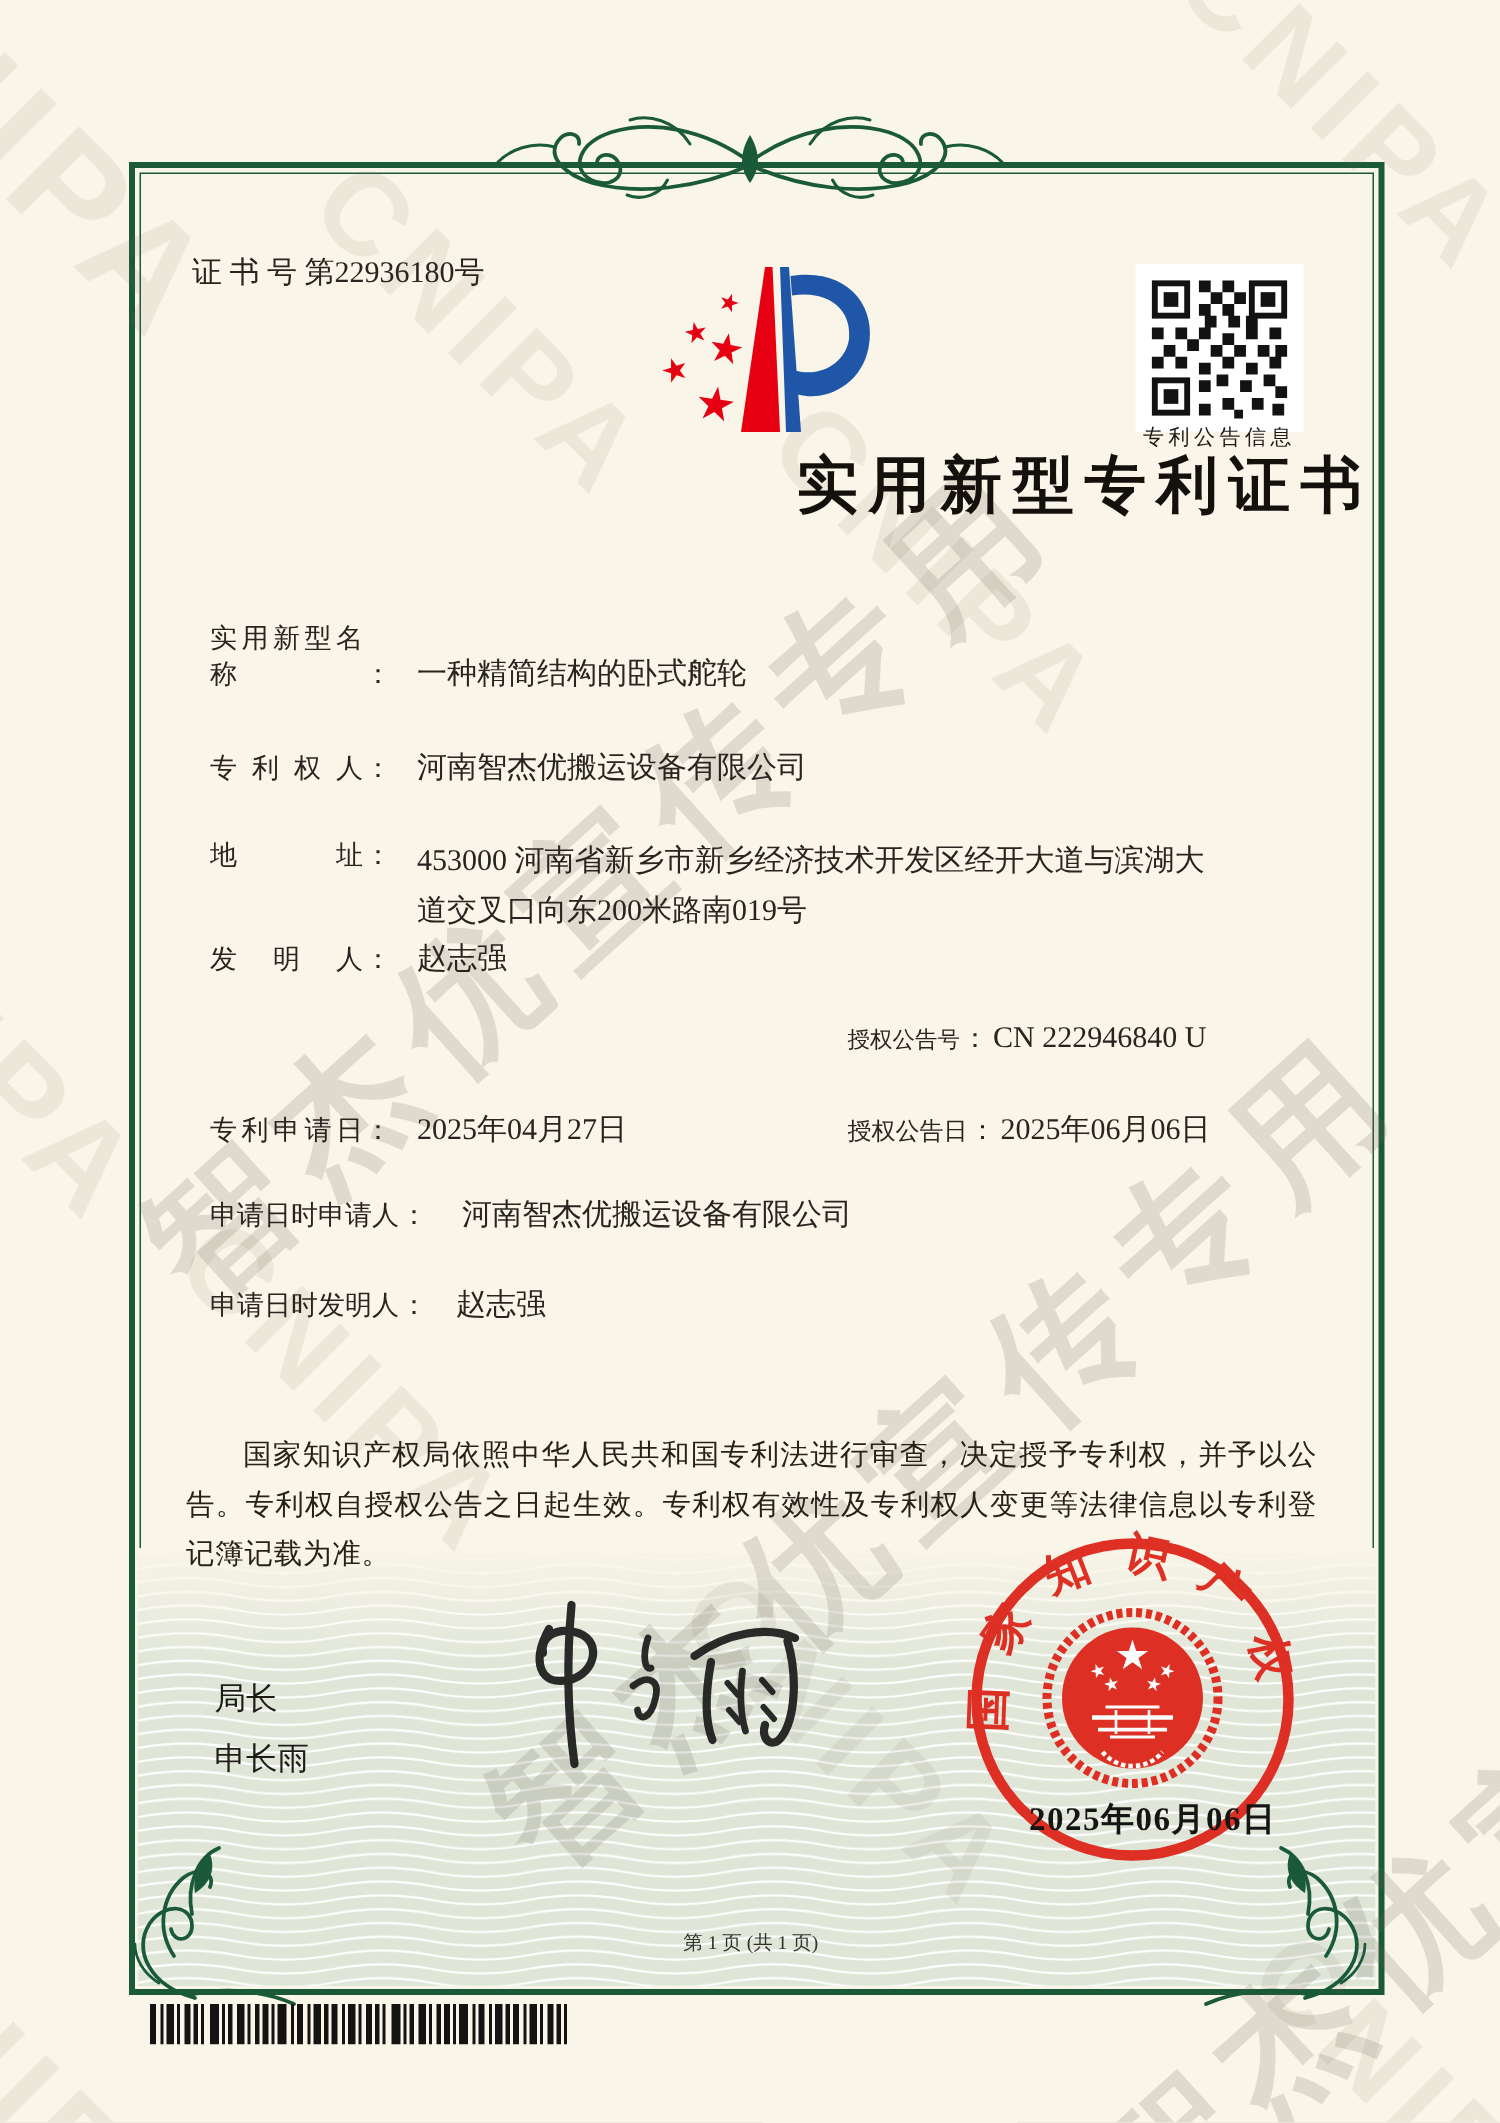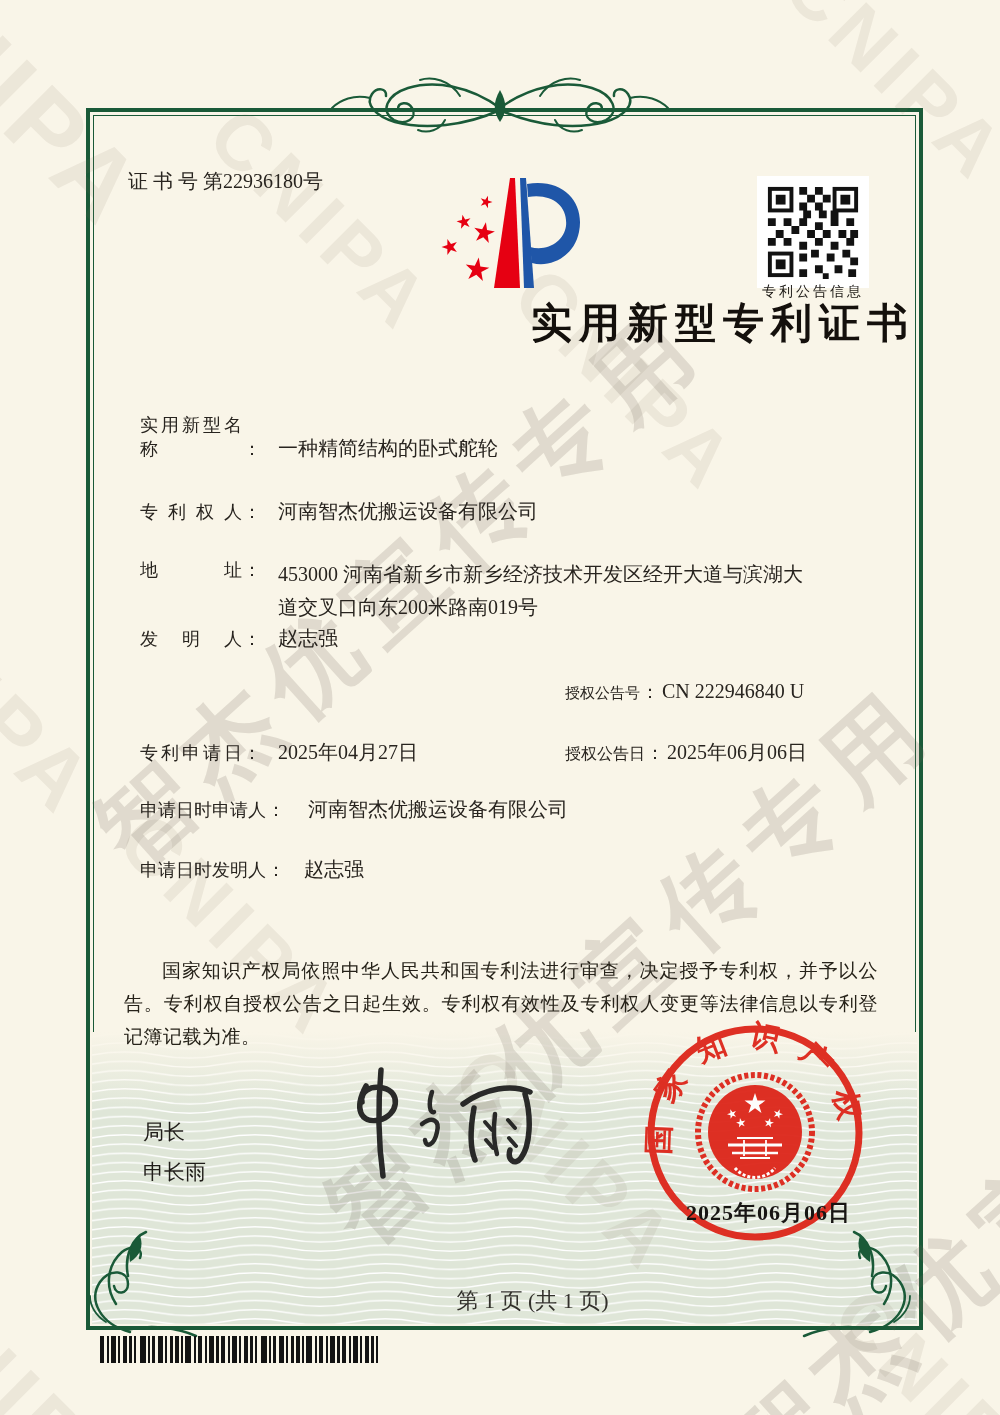--- a/index.html
+++ b/index.html
@@ -35,21 +35,21 @@
   .gap{margin-left:14px;}
   
   .statement{position:absolute;left:124px;top:954px;width:754px;font-size:19px;line-height:33px;
     text-indent:2em;text-align:justify;letter-spacing:.5px;color:#262219;z-index:3;}
   
   .duty{position:absolute;left:143px;font-size:21px;font-family:"Liberation Sans","DejaVu Sans",sans-serif;color:#1f1c18;z-index:3;}
   .sig{position:absolute;left:280px;top:1058px;z-index:4;}
   .seal{position:absolute;left:640px;top:1018px;z-index:4;opacity:.94;}
   .seal-date{position:absolute;left:686px;top:1198px;font-size:22px;font-weight:bold;color:#171513;z-index:5;letter-spacing:1px;}
   
-  .page-no{position:absolute;left:86px;top:1286px;width:829px;text-align:center;font-size:22px;color:#32302b;z-index:3;padding-left:32px;}
+  .page-no{position:absolute;left:86px;top:1286px;width:829px;text-align:center;font-size:13px;color:#32302b;z-index:3;}
   .barcode{position:absolute;left:100px;top:1336px;z-index:3;}
 </style>
 </head>
 <body>
 
 <div class="page">
 
   <svg width="0" height="0" style="position:absolute">
     <defs>
       <path id="star" d="M0,-1 L0.2245,-0.309 0.951,-0.309 0.3633,0.118 0.5878,0.809 0,0.382 -0.5878,0.809 -0.3633,0.118 -0.951,-0.309 -0.2245,-0.309 Z"></path>

